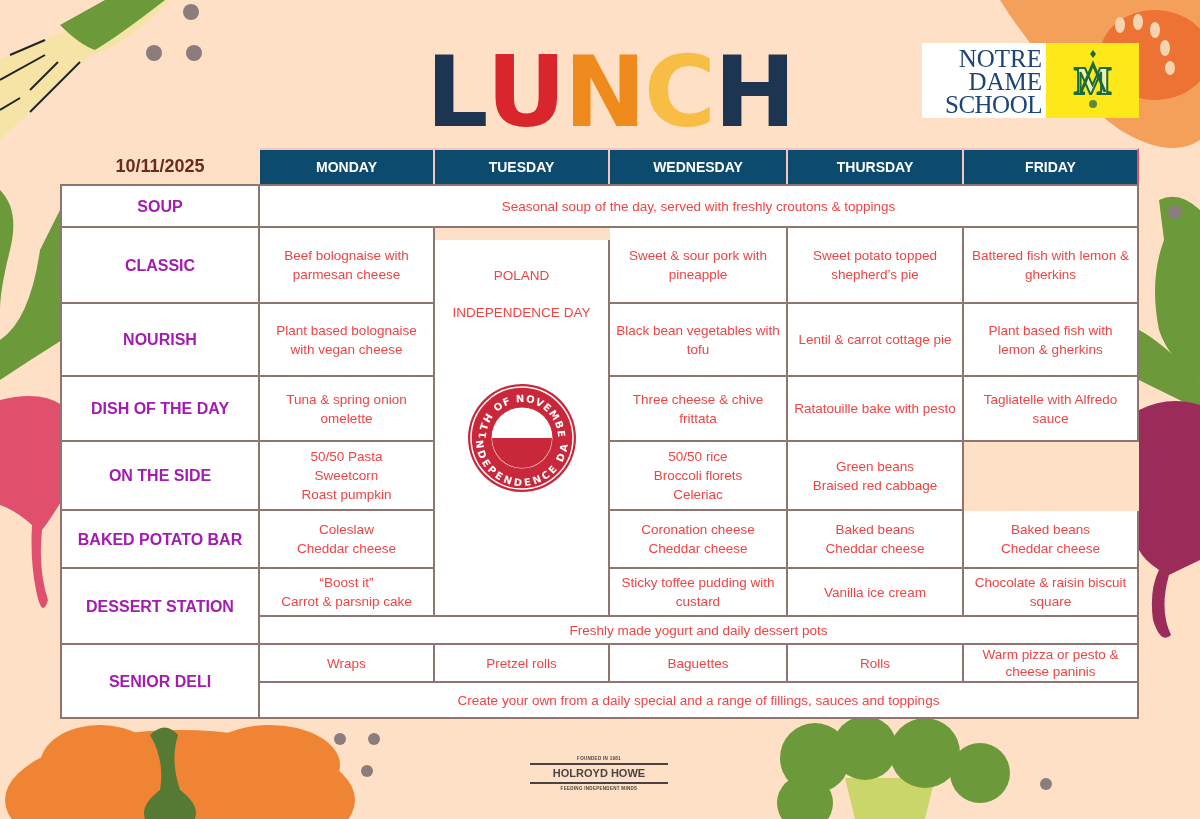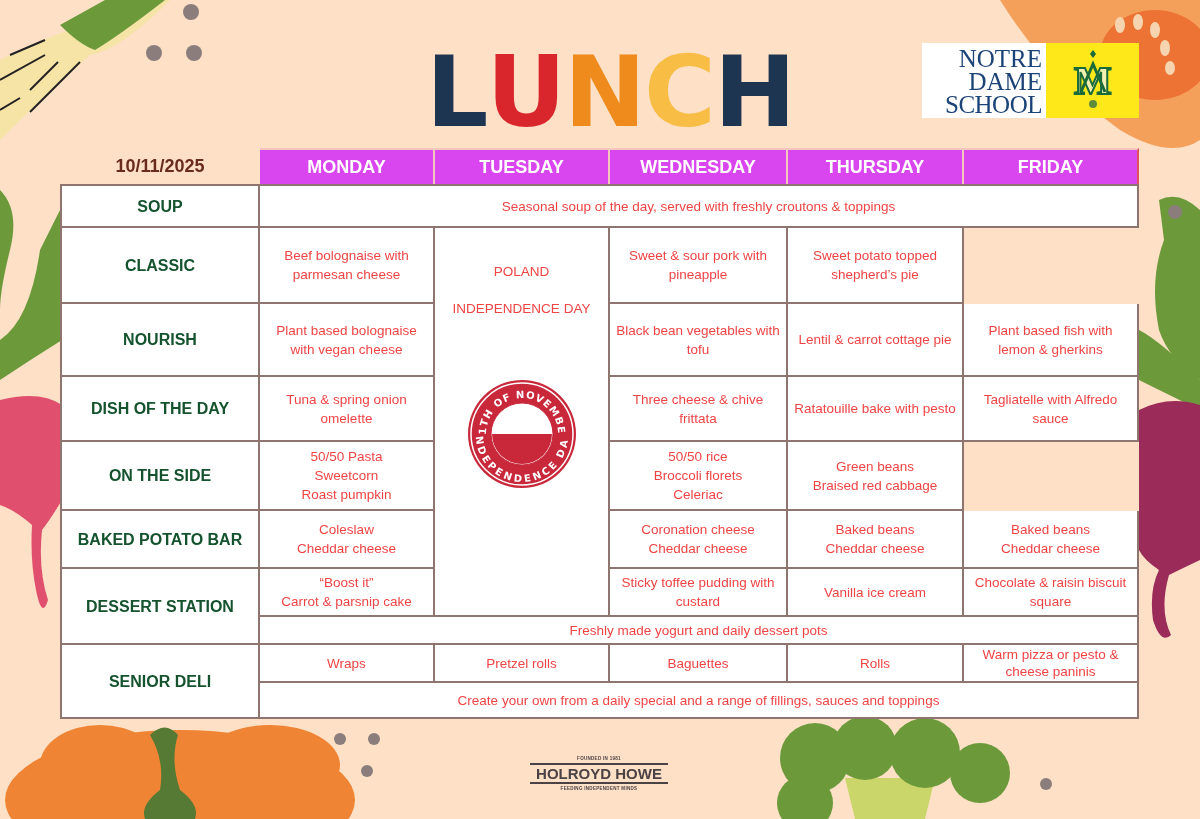--- a/index.html
+++ b/index.html
@@ -33,38 +33,39 @@
     grid-template-rows:36px 44px 76px 73px 65px 69px 58px 48px 28px 38px 36px;
   }
   .cell {
     background:#fff; border-right:2px solid #8e7570; border-bottom:2px solid #8e7570;
     display:flex; flex-direction:column; align-items:center; justify-content:center; text-align:center;
     color:#ef4444; font-size:13.5px; line-height:19px; padding:0 6px; box-sizing:border-box;
   }
   .cell.first { border-left:2px solid #8e7570; }
   .cell.top { border-top:2px solid #8e7570; }
   .hdr {
-    background:#d946ef; color:#fff; font-weight:bold; font-size:18px;
+    background:#0c4a6e; color:#fff; font-weight:bold; font-size:14px;
     display:flex; align-items:center; justify-content:center;
     border-right:2px solid #f5c6c0; border-top:2px solid #f5c6c0;
   }
   .hdr.lastcol { border-right:2px solid #e0515e; }
-  .label { font-weight:bold; color:#14532d; font-size:16px; }
+  .label { font-weight:bold; color:#a21caf; font-size:16px; }
   .tuesday-special {
-    grid-column:3; grid-row:3 / span 6; justify-content:flex-start; padding-top:34px;
+    grid-column:3; grid-row:3 / span 6; justify-content:flex-start; padding-top:26px;
     background:#fff;
+    margin-top:12px;
   }
   .tuesday-special .t1 { margin-bottom:18px; }
   .badge { margin-top:60px; }
   .footer-logo {
     position:absolute; left:530px; top:756px; width:138px; text-align:center; color:#4a4245;
   }
   .footer-logo .small { font-size:4.5px; font-weight:bold; letter-spacing:0.3px; }
   .footer-logo .main {
-    font-size:15px; font-weight:bold; border-top:2px solid #4a4245; border-bottom:2px solid #4a4245; margin:2px 0; line-height:17px;
+    font-size:11px; font-weight:bold; border-top:2px solid #4a4245; border-bottom:2px solid #4a4245; margin:2px 0; line-height:17px;
   }
 </style>
 </head>
 <body>
 
 <svg class="deco" style="left:0;top:0" width="170" height="140" viewBox="0 0 170 140">
   <path d="M0,140 L0,60 Q40,40 70,30 L110,0 L170,0 Q120,50 90,55 Q50,90 0,140Z" fill="#f6e3a6"></path>
   <path d="M60,25 L105,0 L165,0 Q120,35 95,50 Q80,45 60,25Z" fill="#6c9a3a"></path>
   <g stroke="#222" stroke-width="2" fill="none">
       <path d="M10,55 L45,40"></path>
@@ -156,20 +157,21 @@
   <div class="hdr" style="grid-column:5;grid-row:1">THURSDAY</div>
   <div class="hdr lastcol" style="grid-column:6;grid-row:1">FRIDAY</div>
 
   <div class="cell first top label" style="grid-column:1;grid-row:2">SOUP</div>
   <div class="cell top" style="grid-column:2 / span 5;grid-row:2">Seasonal soup of the day, served with freshly croutons &amp; toppings</div>
 
   <div class="cell first label" style="grid-column:1;grid-row:3">CLASSIC</div>
   <div class="cell" style="grid-column:2;grid-row:3">Beef bolognaise with parmesan cheese</div>
   <div class="cell" style="grid-column:4;grid-row:3">Sweet &amp; sour pork with pineapple</div>
   <div class="cell" style="grid-column:5;grid-row:3">Sweet potato topped shepherd’s pie</div>
+  <div class="cell" style="grid-column:6;grid-row:3">Battered fish with lemon &amp; gherkins</div>
 
   <div class="cell tuesday-special">
     <div class="t1">POLAND</div>
     <div>INDEPENDENCE DAY</div>
     <div class="badge">
       <svg width="112" height="112" viewBox="0 0 112 112">
         <defs>
           <path id="arcTop" d="M20,56 A36,36 0 0,1 92,56"></path>
           <path id="arcBot" d="M18,58 A38,38 0 0,0 94,58"></path>
           <clipPath id="innerClip">

